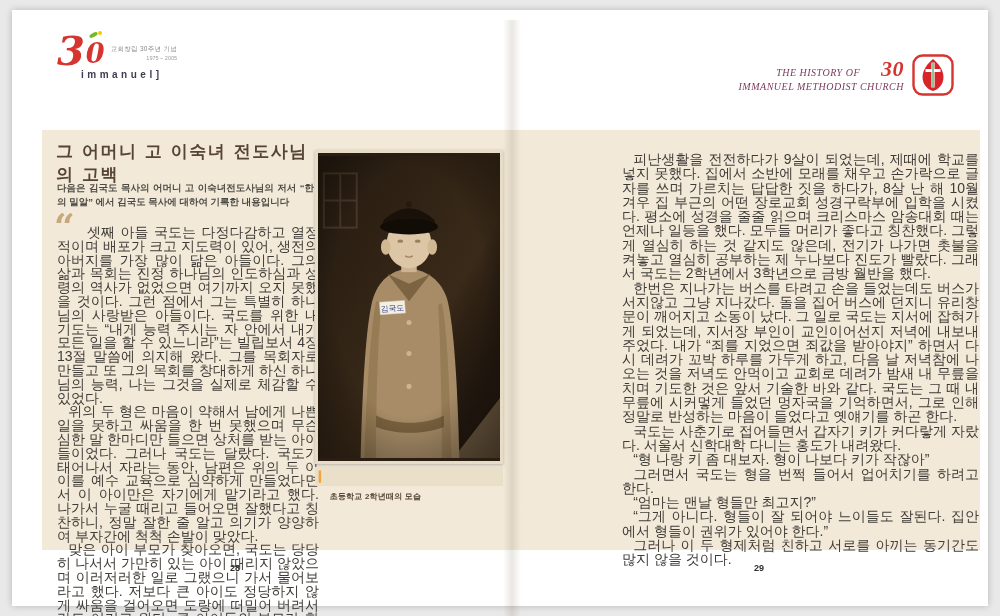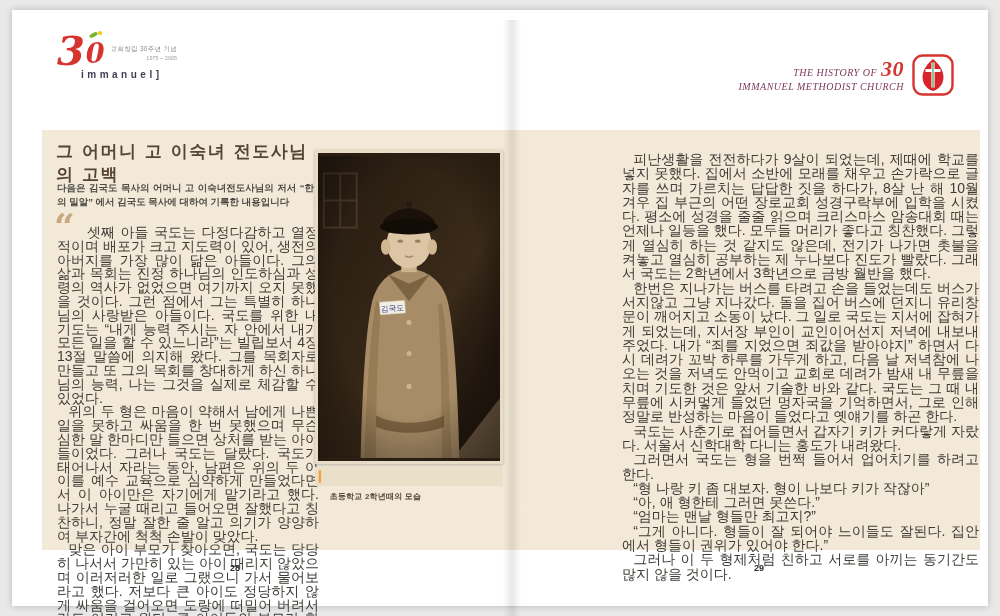--- a/index.html
+++ b/index.html
@@ -20,21 +20,21 @@
           background:#f6c900;}
   .tagline{margin-left:6px;margin-bottom:7px;}
   .tagline-1{font-size:6.5px;color:#8a8a8a;letter-spacing:.3px;}
   .tagline-2{font-size:5.5px;color:#9c9c9c;margin-top:1px;text-align:right;}
   .wordmark{margin-top:1px;padding-left:24px;font-size:10px;font-weight:bold;
           letter-spacing:3.5px;color:#3e3e52;}
   
   .hist-block{position:absolute;right:84px;top:50px;text-align:right;
           font-family:"Liberation Serif",serif;font-style:italic;color:#7c3a5e;}
   .hist-line1{font-size:10px;letter-spacing:.5px;display:flex;align-items:flex-end;justify-content:flex-end;}
-  .hist-30{font-size:22px;line-height:18px;font-weight:bold;color:#d6342e;margin-left:4px;}
+  .hist-30{font-size:22px;line-height:18px;font-weight:bold;color:#d6342e;margin-left:21px;}
   .hist-line2{font-size:10px;letter-spacing:.5px;margin-top:3px;}
   .hm-logo{position:absolute;right:34px;top:44px;width:42px;height:42px;}
   
   .beige{position:absolute;left:30px;top:120px;width:938px;height:420px;background:#f2e9d8;}
   .spine{position:absolute;left:491px;top:10px;width:18px;height:596px;
          background:linear-gradient(90deg,rgba(0,0,0,0) 0%,rgba(90,70,50,.13) 50%,rgba(0,0,0,0) 100%);}
   
   .lp-title{position:absolute;left:44px;top:130px;width:270px;font-size:17px;font-weight:bold;
           letter-spacing:1.5px;color:#564434;font-family:"DejaVu Serif",serif;}
   .lp-intro{position:absolute;left:45px;top:171px;width:270px;font-size:9.5px;font-weight:bold;
@@ -173,23 +173,22 @@
     </div>
     <div class="caption-bar">
       <span class="caption-bullet">▎</span>
       <span class="caption-text">초등학교 2학년때의 모습</span>
     </div>
 
     <div class="body-col rp-col">
         <p>피난생활을 전전하다가 9살이 되었는데, 제때에 학교를 넣지 못했다. 집에서 소반에 모래를 채우고 손가락으로 글자를 쓰며 가르치는 답답한 짓을 하다가, 8살 난 해 10월 겨우 집 부근의 어떤 장로교회 성경구락부에 입학을 시켰다. 평소에 성경을 줄줄 읽으며 크리스마스 암송대회 때는 언제나 일등을 했다. 모두들 머리가 좋다고 칭찬했다. 그렇게 열심히 하는 것 같지도 않은데, 전기가 나가면 촛불을 켜놓고 열심히 공부하는 제 누나보다 진도가 빨랐다. 그래서 국도는 2학년에서 3학년으로 금방 월반을 했다.</p>
         <p>한번은 지나가는 버스를 타려고 손을 들었는데도 버스가 서지않고 그냥 지나갔다. 돌을 집어 버스에 던지니 유리창문이 깨어지고 소동이 났다. 그 일로 국도는 지서에 잡혀가게 되었는데, 지서장 부인이 교인이어선지 저녁에 내보내 주었다. 내가 “죄를 지었으면 죄값을 받아야지” 하면서 다시 데려가 꼬박 하루를 가두게 하고, 다음 날 저녁참에 나오는 것을 저녁도 안먹이고 교회로 데려가 밤새 내 무릎을 치며 기도한 것은 앞서 기술한 바와 같다. 국도는 그 때 내 무릎에 시커멓게 들었던 멍자국을 기억하면서, 그로 인해 정말로 반성하는 마음이 들었다고 옛얘기를 하곤 한다.</p>
         <p>국도는 사춘기로 접어들면서 갑자기 키가 커다랗게 자랐다. 서울서 신학대학 다니는 홍도가 내려왔다.</p>
+        <p>“형 나랑 키 좀 대보자. 형이 나보다 키가 작잖아”</p>
         <p>그러면서 국도는 형을 번쩍 들어서 업어치기를 하려고 한다.</p>
-        <p>“형 나랑 키 좀 대보자. 형이 나보다 키가 작잖아”</p>
-        <p>“아, 애 형한테 그러면 못쓴다.”</p>
         <p>“엄마는 맨날 형들만 최고지?”</p>
         <p>“그게 아니다. 형들이 잘 되어야 느이들도 잘된다. 집안에서 형들이 권위가 있어야 한다.”</p>
         <p>그러나 이 두 형제처럼 친하고 서로를 아끼는 동기간도 많지 않을 것이다.</p>
       </div>
 
     <div class="spine"></div>
 
     <div class="pageno pn-left">28</div>
     <div class="pageno pn-right">29</div>
 

